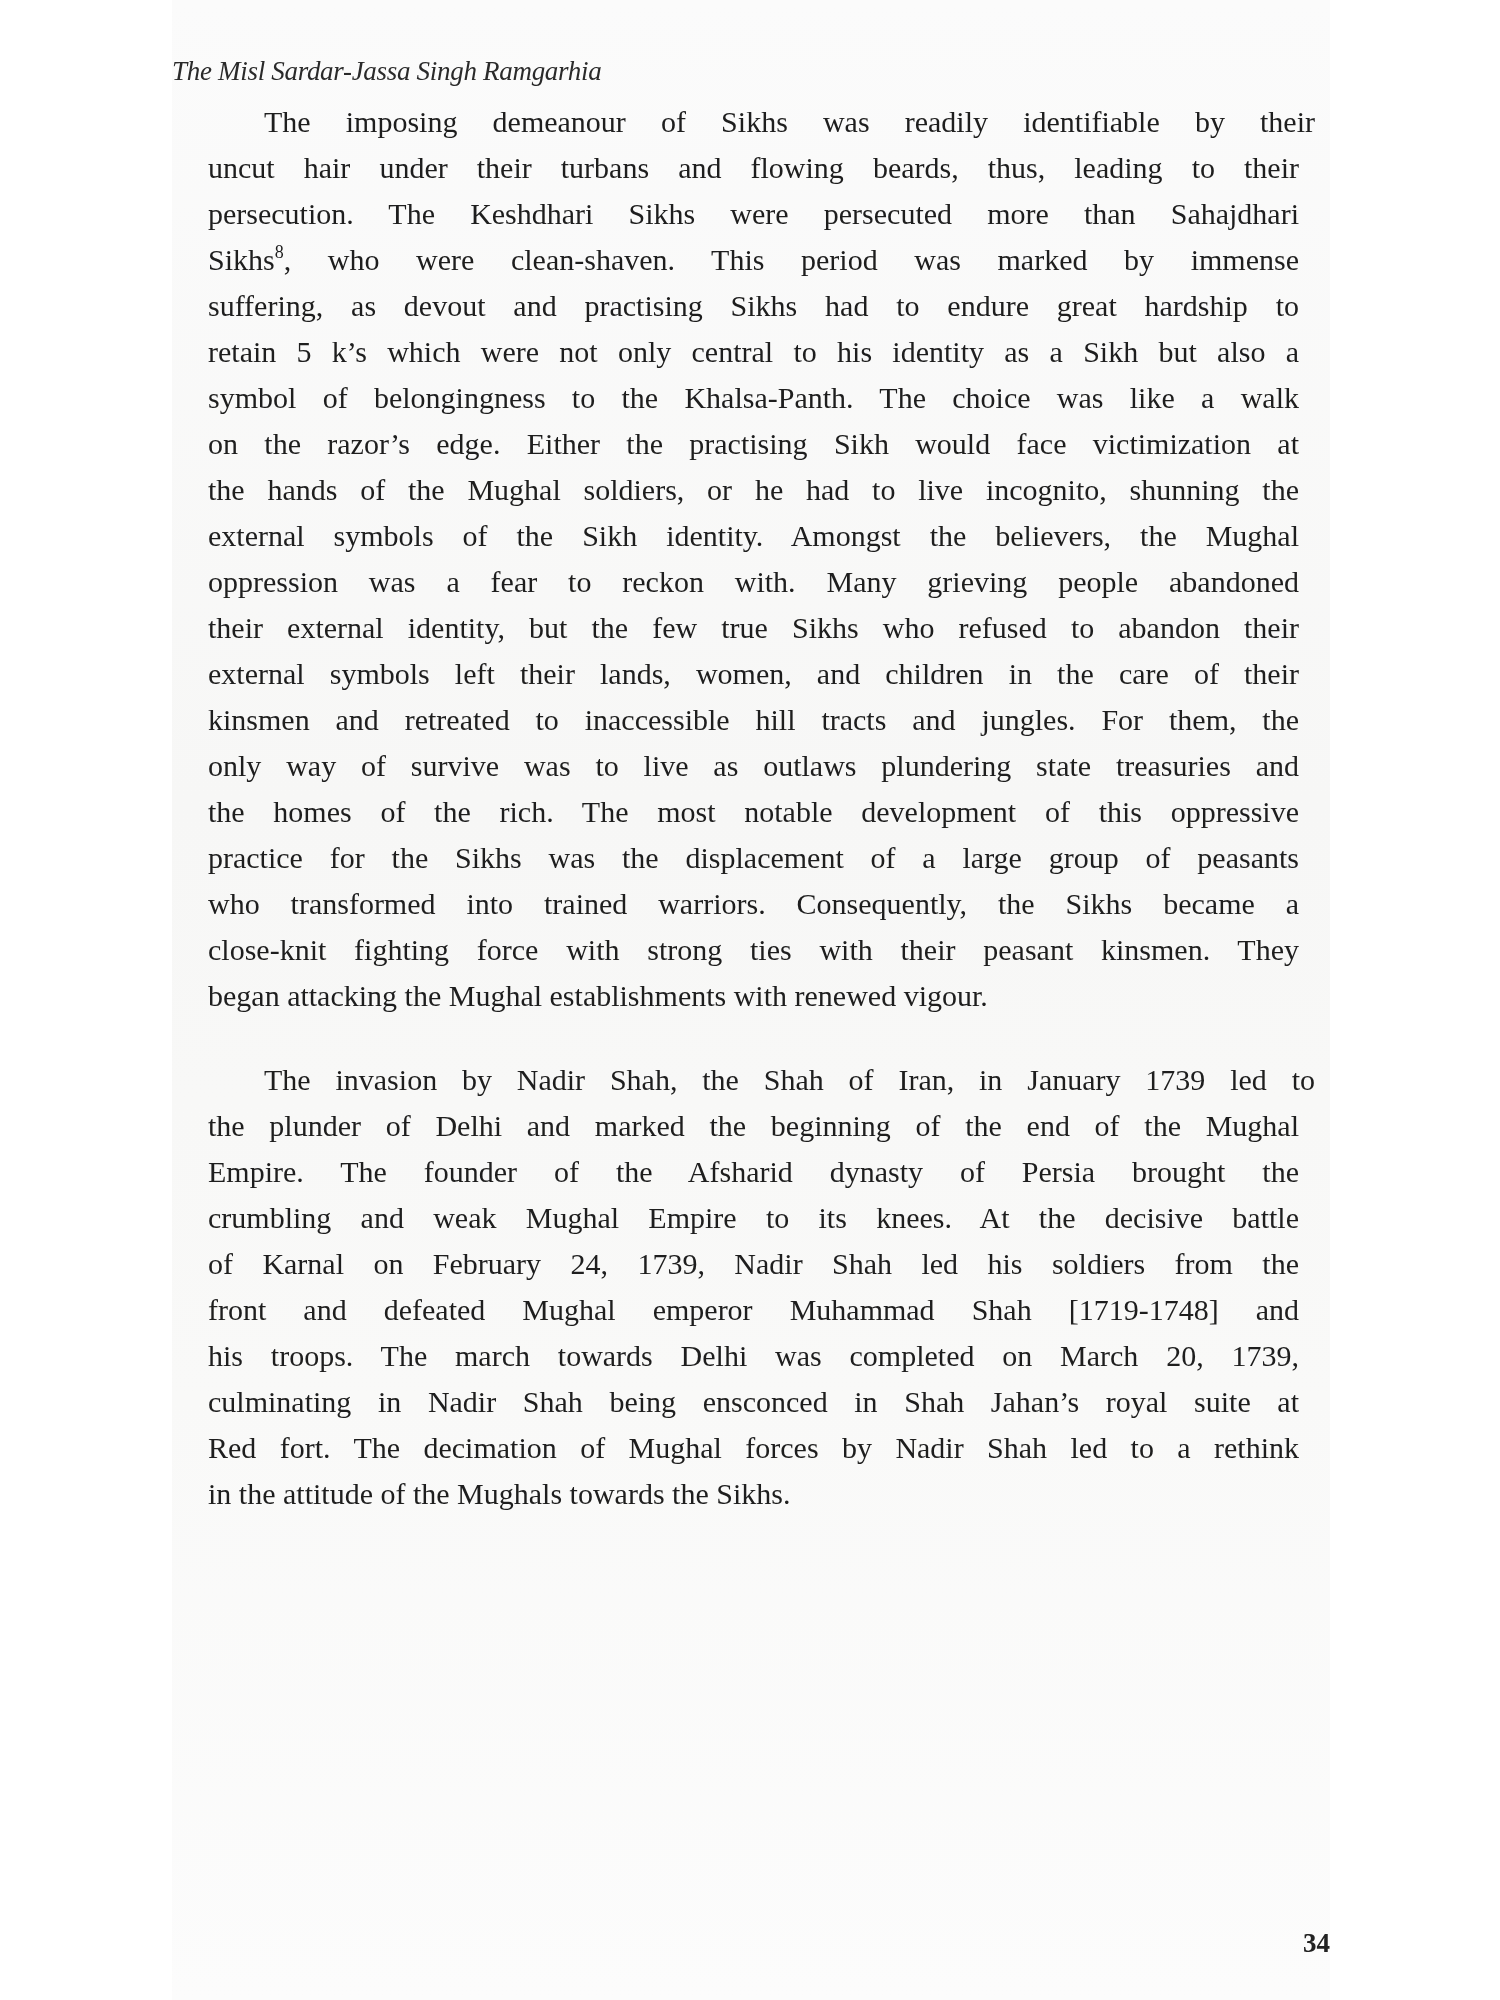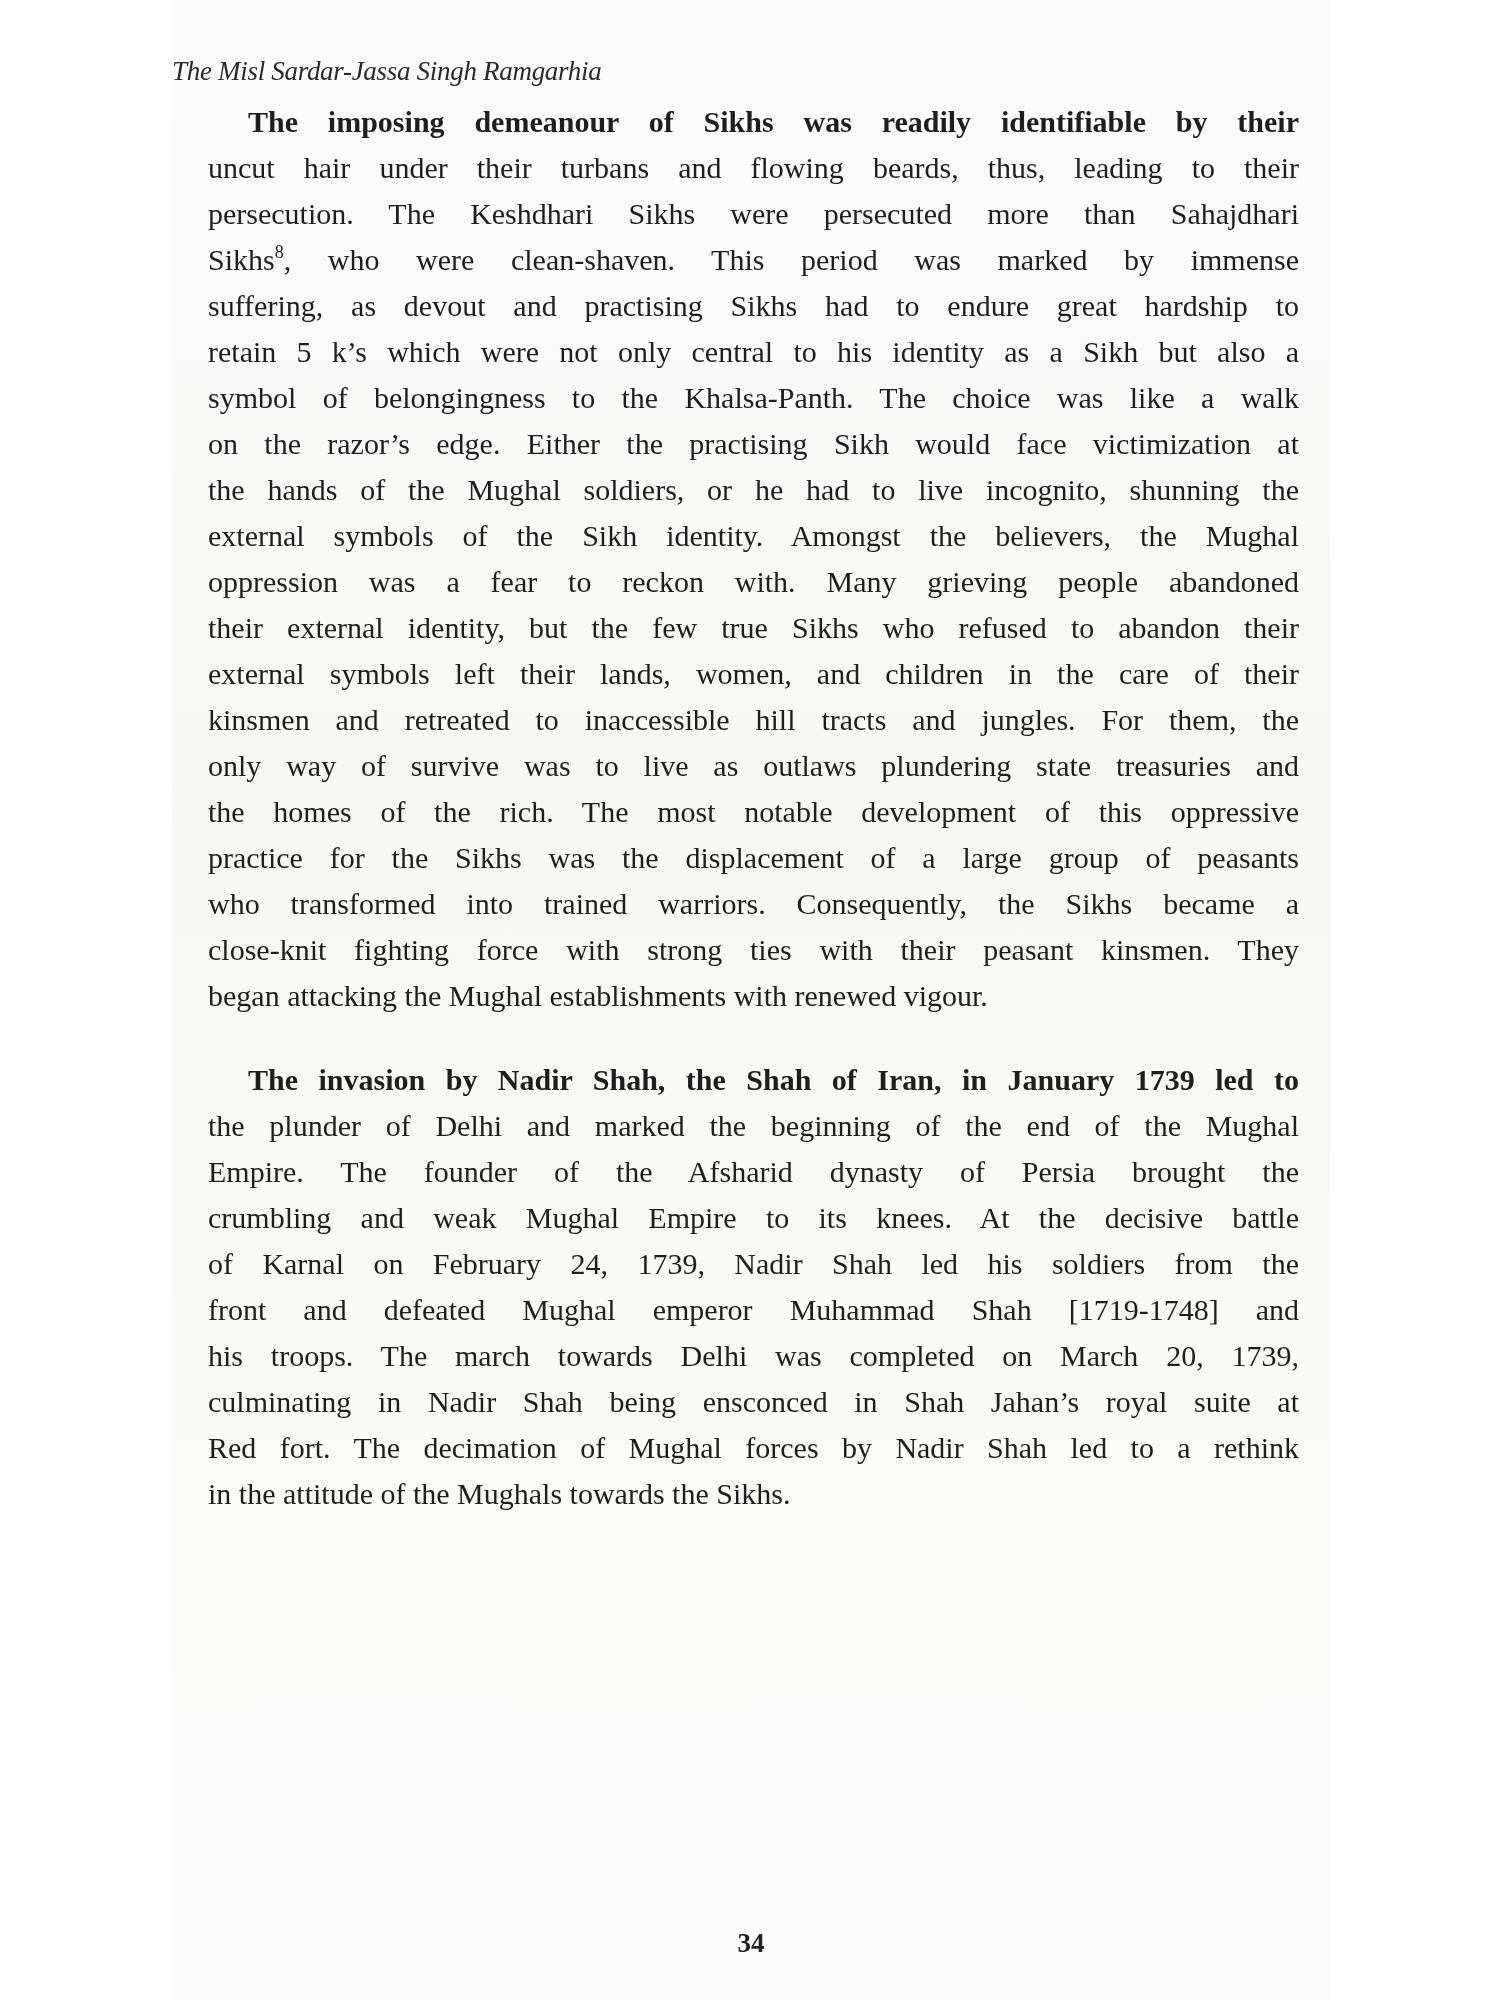--- a/index.html
+++ b/index.html
@@ -45,39 +45,38 @@
     width: 1091px;
     font-size: 30px;
     line-height: 40px;
     height: 40px;
     white-space: nowrap;
     text-align: justify;
     text-align-last: justify;
     color: #1e1e1e;
   }
   .line.indent {
-    left: 40px;
+    left: 56px;
     width: 1051px;
-    font-weight: bold;
   }
   .line.last {
     text-align: right;
     text-align-last: left;
   }
   sup.fn {
     font-size: 18px;
     line-height: 0;
     vertical-align: 12px;
   }
   .page-number {
     position: absolute;
     left: 172px;
     width: 1158px;
     top: 1928px;
-    text-align: center;
+    text-align: right;
     font-weight: bold;
     font-size: 27px;
     color: #222;
   }
 </style>
 </head>
 <body>
 
 <div class="page"></div>
 

